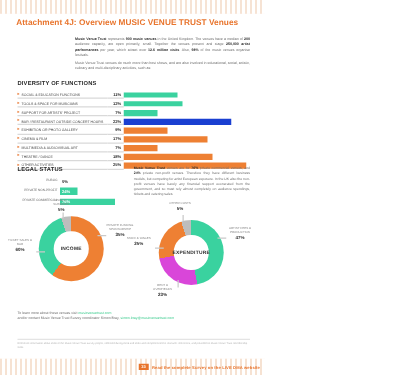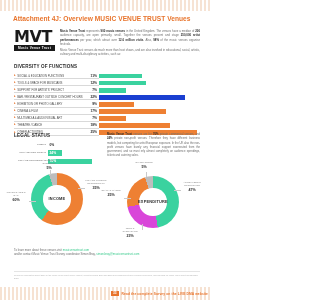--- a/index.html
+++ b/index.html
@@ -143,24 +143,20 @@
 </style>
 </head>
 <body>
 
 <div class="page">
 
   <div class="stripe-top"></div>
 
   <div class="title">Attachment 4J: Overview MUSIC VENUE TRUST Venues</div>
 
-  <div class="logo">
-    <div class="logo-mvt">MVT</div>
-    <div class="logo-sub">Music Venue Trust</div>
-  </div>
 
   <div class="intro">
     <p><b>Music Venue Trust</b><span> represents </span><b>900 music venues</b><span> in the United Kingdom. The venues have a median of </span><b>200</b><span> audience capacity, are open primarily, small. Together the venues present and stage </span><b>250,000 artist performances</b><span> per year, which attract over </span><b>12.6 million visits</b><span>. Also, </span><b>98%</b><span> of the music venues organise festivals.</span></p>
     <p>Music Venue Trust venues do much more than host shows, and are also involved in educational, social, artistic, culinary and multi-disciplinary activities, such as:</p>
   </div>
 
   <div class="div-sec">
     <div class="sec-h">DIVERSITY OF FUNCTIONS</div>
     <div class="div-rows" id="div-rows">
         <div class="drow">

